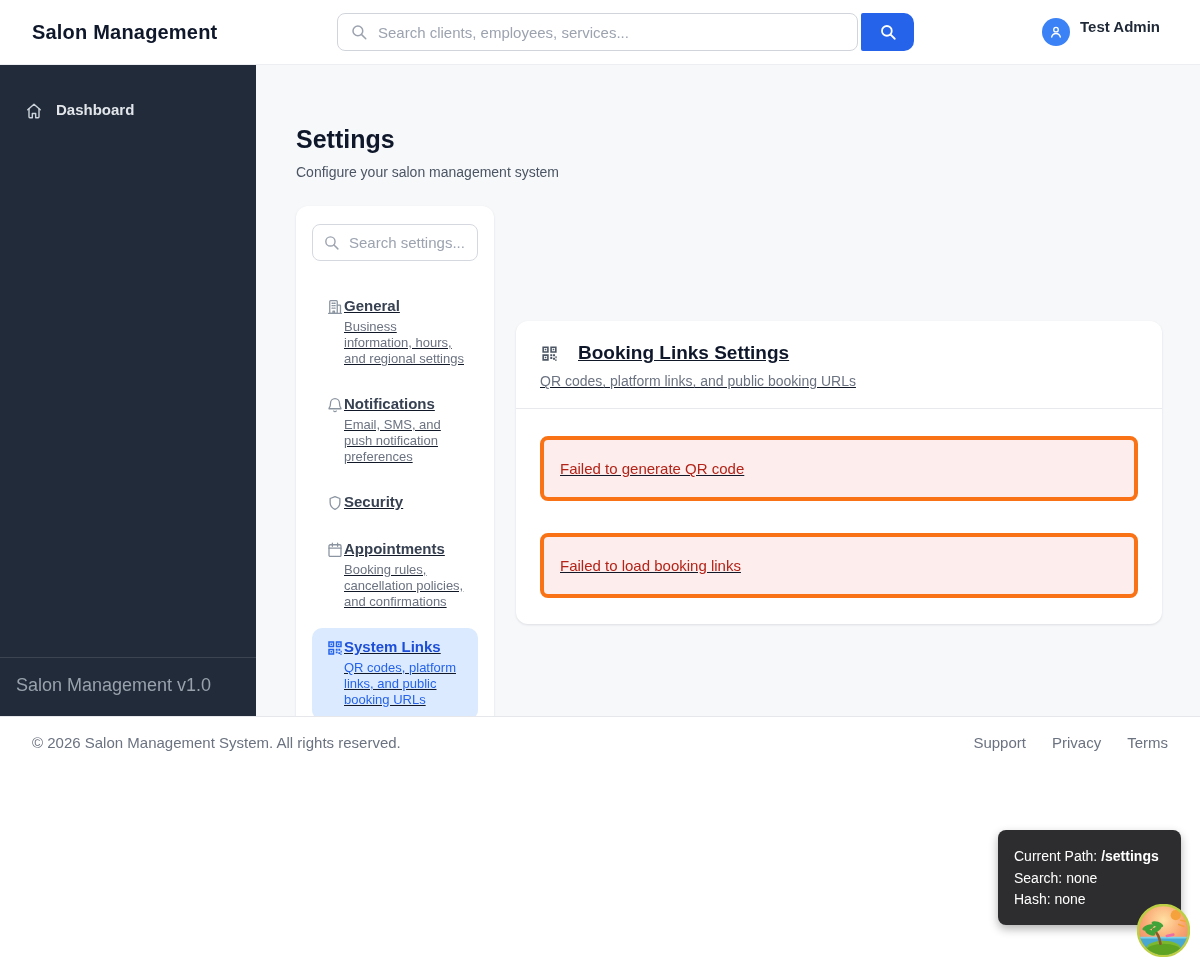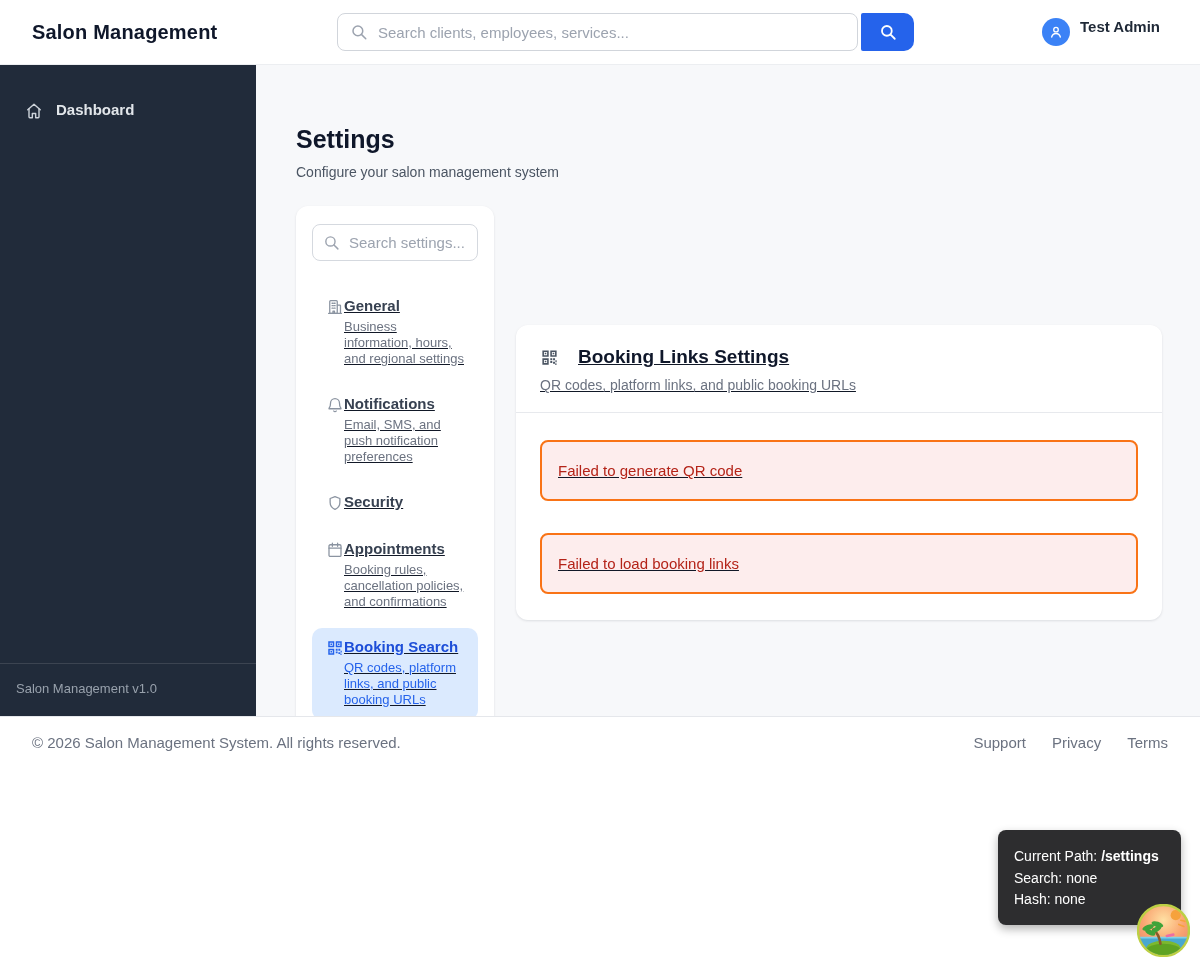--- a/index.html
+++ b/index.html
@@ -47,21 +47,21 @@
     width:256px; flex:0 0 256px; background:#212b3a; display:flex; flex-direction:column;
   }
   .side-nav { flex:1; padding:26px 12px 0 12px; }
   .side-item {
     display:flex; align-items:flex-start; gap:12px; padding:10px 12px; border-radius:8px;
     color:#e2e6ea; font-size:15px; font-weight:600; cursor:pointer;
   }
   .side-item svg { width:20px; height:20px; color:#cdd3da; }
   .side-version {
     border-top:1px solid rgba(255,255,255,.12); padding:17px 16px 20px 16px;
-    font-size:13px; color:#98a1ac;
+    font-size:18px; color:#98a1ac;
   }
 
   .main { flex:1 1 auto; background:#f7f8fa; padding:60px 38px 0 40px; overflow:hidden; }
   .page-title { font-size:25px; font-weight:700; color:#0f172a; }
   .page-subtitle { font-size:14px; color:#4b5563; margin-top:10px; }
 
   .content-row { display:flex; align-items:center; gap:22px; margin-top:26px;text-decoration:underline; }
 
   
   .card {
@@ -93,21 +93,21 @@
 
   
   .panel { flex:1 1 auto; }
   .panel-header { padding:21px 24px 19px 24px; border-bottom:1px solid #e7e9ed; }
   .panel-title-row { display:flex; align-items:center; gap:19px; }
   .panel-title-row svg { width:19px; height:19px; color:#4b5563; }
   .panel-title { font-size:19px; font-weight:700; color:#0f172a; }
   .panel-subtitle { font-size:14px; color:#6b7280; margin-top:9px; }
   .panel-body { padding:27px 24px 26px 24px; }
   .alert {
-    background:#fdeded; border:2px solid #f97316; border-radius:8px;
+    background:#fdeded; border:4px solid #f97316; border-radius:8px;
     padding:20px 16px; color:#b42318; font-size:15px;
   }
   .alert + .alert { margin-top:32px; }
 
   
   .footer {
     flex:0 0 52px; height:52px; background:#ffffff; border-top:1px solid #e5e7eb;
     display:flex; align-items:center; justify-content:space-between; padding:0 32px;
   }
   .footer-copy { font-size:15px; color:#6b7280; }
@@ -234,21 +234,21 @@
               <div class="nav-item-title">Appointments</div>
               <div class="nav-item-desc">Booking rules, cancellation policies, and confirmations</div>
             </div>
           </div>
 
           <div class="nav-item active">
             <svg viewBox="0 0 24 24" fill="currentColor">
                 <path d="M3 3h8v8H3V3zm2 2v4h4V5H5zm1 1h2v2H6V6zM13 3h8v8h-8V3zm2 2v4h4V5h-4zm1 1h2v2h-2V6zM3 13h8v8H3v-8zm2 2v4h4v-4H5zm1 1h2v2H6v-2zM13 13h2.5v2.5H13V13zm3.5 0H19v2.5h-2.5V13zM19.5 15.5H21V18h-1.5v-2.5zM13 16.5h2.5V19H13v-2.5zM16.5 17.5H19v2.5h-2.5v-2.5zM19 19.5h2V21h-2v-1.5z"></path>
               </svg>
             <div>
-              <div class="nav-item-title">Booking Search</div>
+              <div class="nav-item-title">System Links</div>
               <div class="nav-item-desc">QR codes, platform links, and public booking URLs</div>
             </div>
           </div>
         </div>
 
         <div class="card panel">
           <div class="panel-header">
             <div class="panel-title-row">
               <svg viewBox="0 0 24 24" fill="currentColor">
                   <path d="M3 3h8v8H3V3zm2 2v4h4V5H5zm1 1h2v2H6V6zM13 3h8v8h-8V3zm2 2v4h4V5h-4zm1 1h2v2h-2V6zM3 13h8v8H3v-8zm2 2v4h4v-4H5zm1 1h2v2H6v-2zM13 13h2.5v2.5H13V13zm3.5 0H19v2.5h-2.5V13zM19.5 15.5H21V18h-1.5v-2.5zM13 16.5h2.5V19H13v-2.5zM16.5 17.5H19v2.5h-2.5v-2.5zM19 19.5h2V21h-2v-1.5z"></path>

